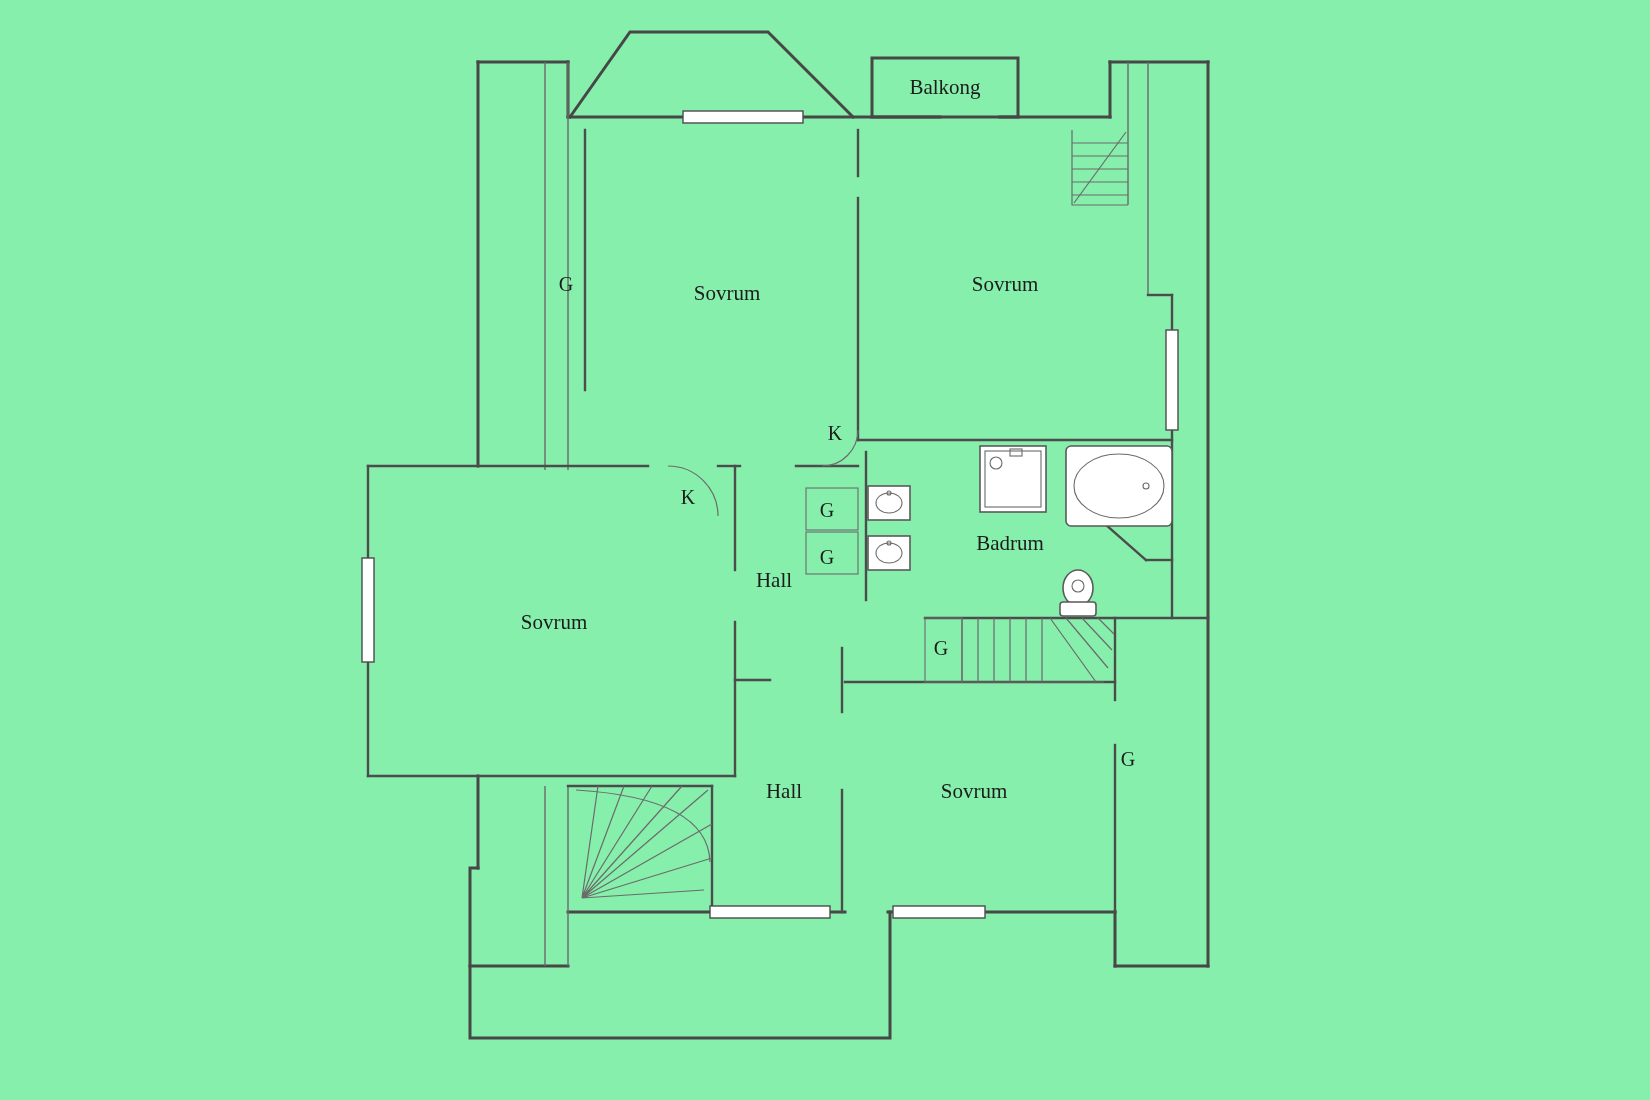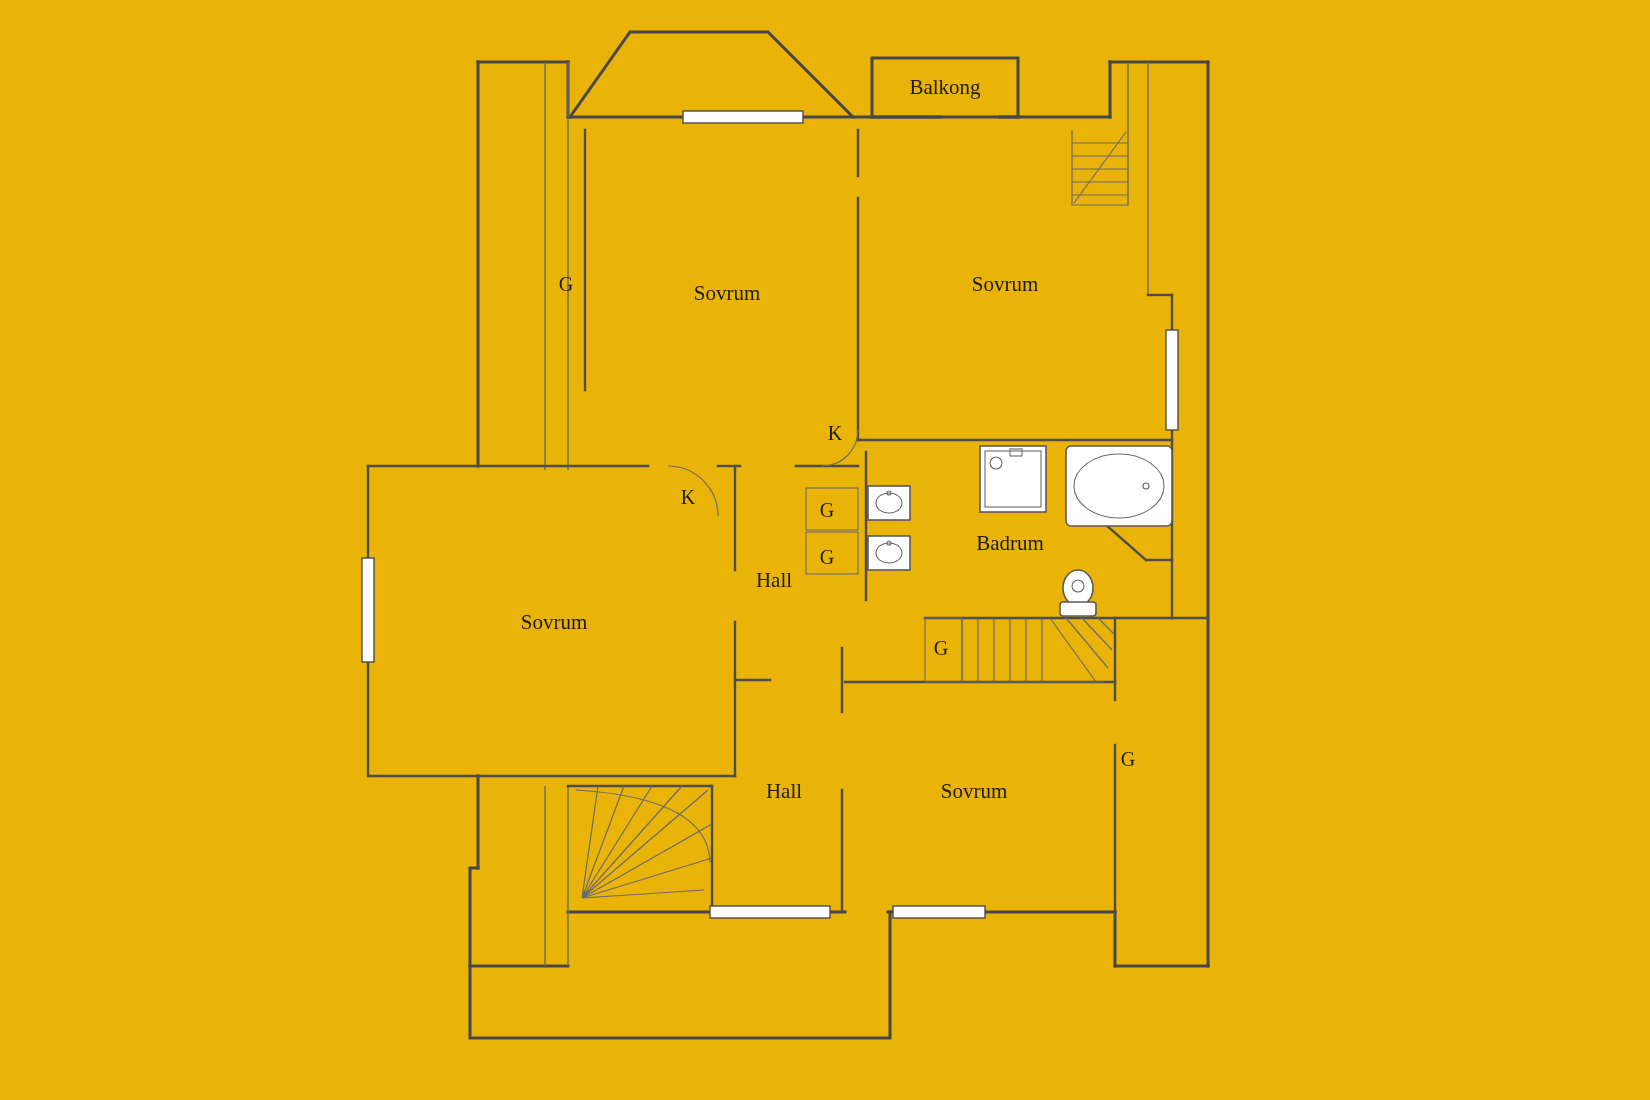--- a/index.html
+++ b/index.html
@@ -5,21 +5,21 @@
   html, body {
     margin: 0;
     padding: 0;
     background: #ffffff;
     font-family: "Liberation Serif", serif;
   }
   .stage {
     position: relative;
     width: 1650px;
     height: 1100px;
-    background: #eab308;
+    background: #86efac;
     overflow: hidden;
   }
   svg { display: block; }
   .wall        { stroke: #474747; stroke-width: 3;   fill: none; stroke-linecap: square; }
   .wall-inner  { stroke: #4c4c4c; stroke-width: 2.4; fill: none; stroke-linecap: square; }
   .thin        { stroke: #6b6b6b; stroke-width: 1.4; fill: none; }
   .fixture     { stroke: #5a5a5a; stroke-width: 1.6; fill: #ffffff; }
   .fixture-thin{ stroke: #6b6b6b; stroke-width: 1.1; fill: none; }
   .window      { stroke: #4c4c4c; stroke-width: 1.4; fill: #ffffff; }
   .door-arc    { stroke: #6b6b6b; stroke-width: 1.2; fill: none; }

